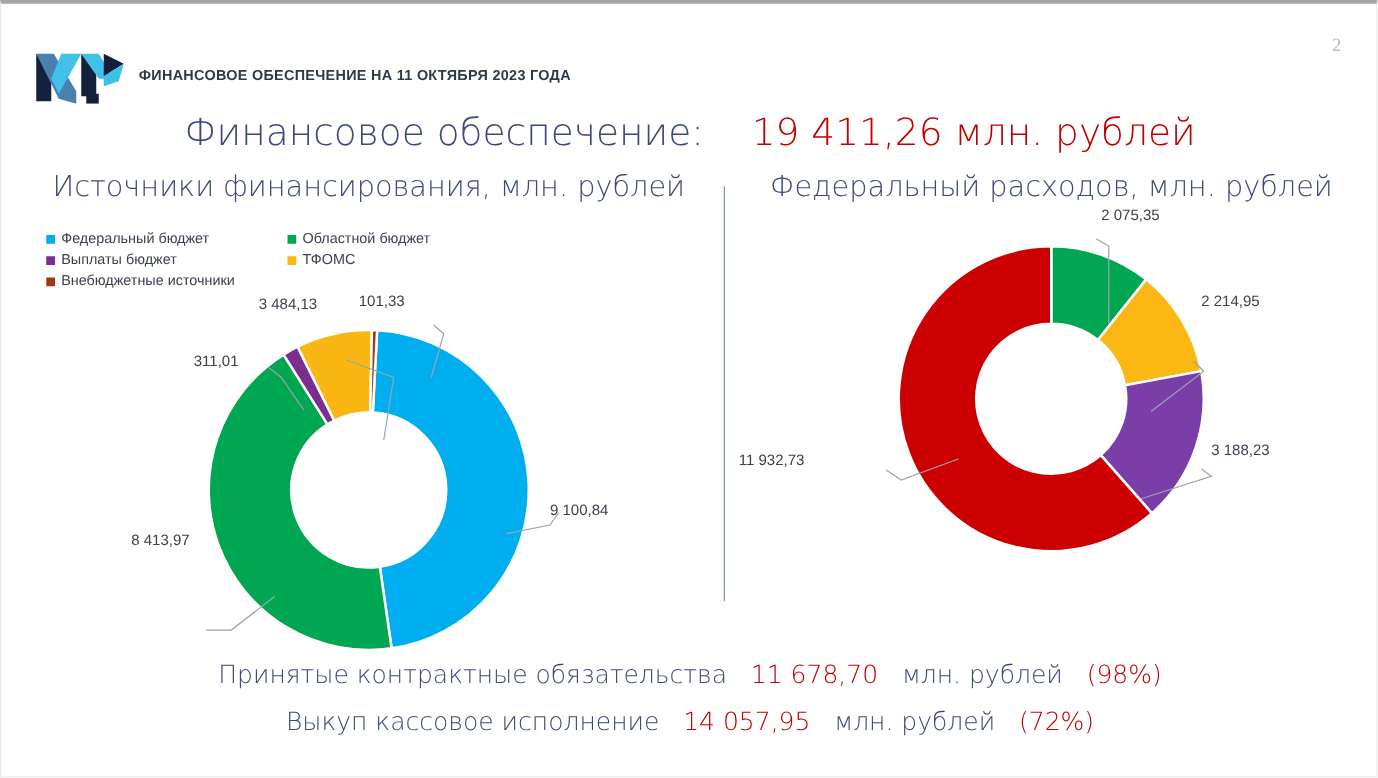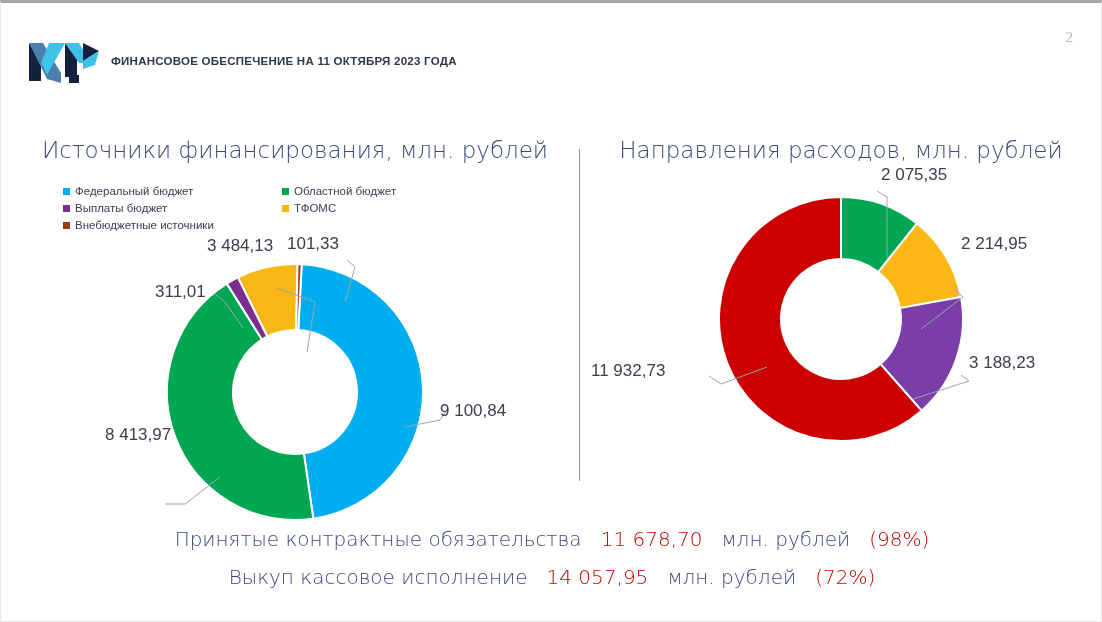--- a/index.html
+++ b/index.html
@@ -91,33 +91,33 @@
 
   
   .legend {
     margin-top: 22px;
     display: flex;
     flex-wrap: wrap;
     font-size: 11.5px;
     color: #3b4050;
   }
   .legend-left  { padding-left: 22px; }
-  .legend-left .legend-item { width: 193px; margin-bottom: 5px; margin-left: 26px; }
+  .legend-left .legend-item { width: 193px; margin-bottom: 5px; }
   .legend-right { justify-content: center; gap: 18px; padding-left: 0; }
 
   .legend-item { display: flex; align-items: center; gap: 5px; white-space: nowrap; }
   .legend-swatch { width: 7px; height: 7px; display: inline-block; flex: 0 0 auto; }
 
   
   .donut-wrap { position: relative; }
   .donut-wrap svg { display: block; }
 
   .dlabel {
     position: absolute;
-    font-size: 17px;
+    font-size: 12px;
     color: #3b4050;
     white-space: nowrap;
   }
 
   
   .footer {
     position: absolute;
     left: 0; top: 524px;
     width: 1102px;
     text-align: center;
@@ -146,20 +146,25 @@
         <polygon points="38,4 38,38 50,38 50,18" fill="#14213d"></polygon>
         <polygon points="38,4 52,4 64,24 52,24" fill="#3fc1e8"></polygon>
         <polygon points="56,4 72,12 56,22" fill="#14213d"></polygon>
         <polygon points="56,22 72,12 68,26 56,30" fill="#3fc1e8"></polygon>
         <rect x="42" y="36" width="10" height="8" fill="#14213d"></rect>
       </svg>
     </span>
     <span class="header-caption">ФИНАНСОВОЕ ОБЕСПЕЧЕНИЕ НА 11 ОКТЯБРЯ 2023 ГОДА</span>
   </div>
 
+  <div class="main-title">
+    <span class="t-dark">Финансовое обеспечение:</span>
+    <span>&nbsp;&nbsp;</span>
+    <span class="t-red">19 411,26 млн. рублей</span>
+  </div>
 
   <div class="divider"></div>
 
   <div class="panel panel-left">
     <div class="panel-title">Источники финансирования, млн. рублей</div>
 
     <div class="legend legend-left">
       <div class="legend-item">
         <span class="legend-swatch" style="background:#00ADEE"></span>
         <span>Федеральный бюджет</span>
@@ -202,21 +207,21 @@
 
       <div class="dlabel" style="left:192px;top:-6px;">3 484,13</div>
       <div class="dlabel" style="left:272px;top:-8px;">101,33</div>
       <div class="dlabel" style="left:140px;top:40px;">311,01</div>
       <div class="dlabel" style="left:425px;top:159px;">9 100,84</div>
       <div class="dlabel" style="left:90px;top:183px;">8 413,97</div>
     </div>
   </div>
 
   <div class="panel panel-right">
-    <div class="panel-title">Направления расходов, млн. рублей</div>
+    <div class="panel-title">Федеральный расходов, млн. рублей</div>
 
 
     <div class="donut-wrap" style="margin-top:6px;height:290px;">
       <svg width="500" height="290" viewBox="0 0 500 290" xmlns="http://www.w3.org/2000/svg">
         <g id="expenses-slices">
             <path d="M 250 28 A 122 122 0 0 1 325.9289701254867 54.5076364535732 L 287.3421164551574 103.03654251815075 A 60 60 0 0 0 250 90 Z" fill="#00A651" stroke="#ffffff" stroke-width="2"></path>
             <path d="M 325.9289701254867 54.5076364535732 A 122 122 0 0 1 369.98325884137427 127.90887966164262 L 309.00816008592176 139.13551458769308 A 60 60 0 0 0 287.3421164551574 103.03654251815075 Z" fill="#FBB713" stroke="#ffffff" stroke-width="2"></path>
             <path d="M 369.98325884137427 127.90887966164262 A 122 122 0 0 1 330.52605125475714 241.6490865710959 L 289.6029760269297 195.0733212644734 A 60 60 0 0 0 309.00816008592176 139.13551458769308 Z" fill="#7B3EA8" stroke="#ffffff" stroke-width="2"></path>
             <path d="M 330.52605125475714 241.6490865710959 A 122 122 0 1 1 249.99999999999997 28 L 250 90 A 60 60 0 1 0 289.6029760269297 195.0733212644734 Z" fill="#CC0000" stroke="#ffffff" stroke-width="2"></path>
           </g>

